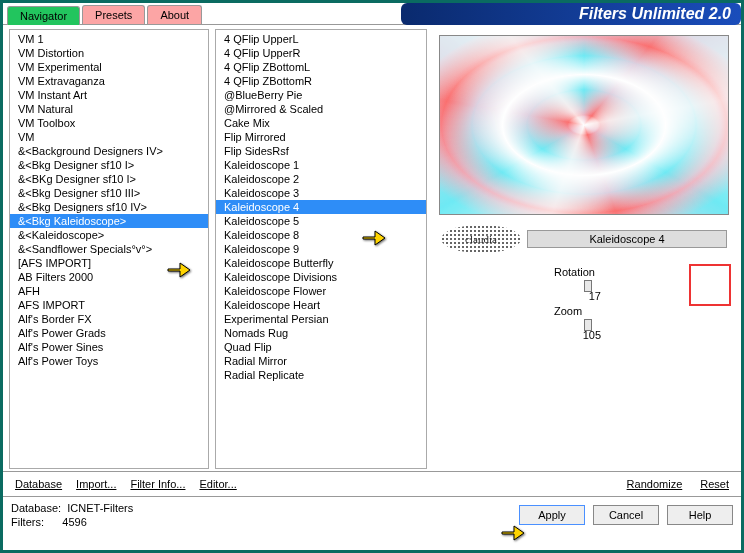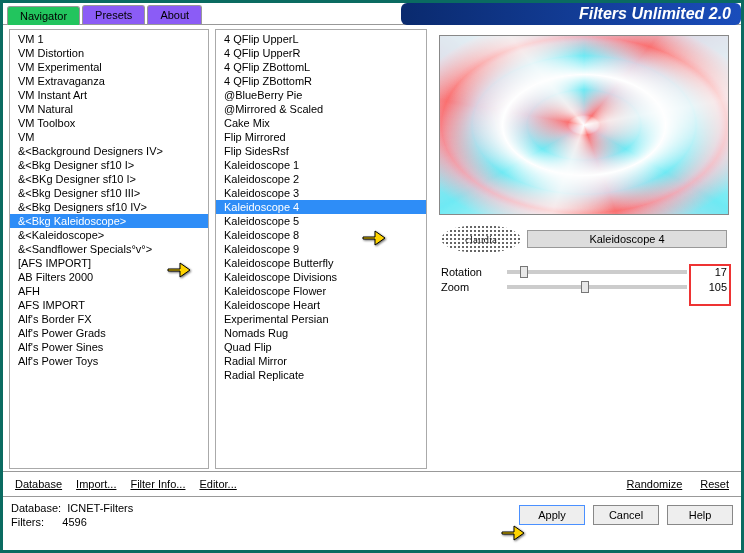--- a/index.html
+++ b/index.html
@@ -1,39 +1,39 @@
 <!DOCTYPE html>
 <html><head>
 <meta charset="utf-8">
 <style>
   * { box-sizing: border-box; font-family: "Segoe UI", Tahoma, sans-serif; font-size: 11px; }
   body { margin: 0; padding: 0; background: #fff; }
   .outer { width: 744px; height: 553px; border: 3px solid #0a6b61; background: #fff; position: relative; }
   .brandbar { position: absolute; top: 0; right: 0; height: 22px; width: 340px; background: linear-gradient(to right,#0a2a6e,#1a4dbb); color:#fff; font-style: italic; font-weight: bold; font-size: 16px; line-height: 22px; padding-right: 10px; text-align: right; border-radius: 6px; }
   .tabs { display:flex; align-items:end; height:22px; padding-left:4px; border-bottom:1px solid #999; }
-  .tab { padding:3px 12px; border:1px solid #999; border-bottom:none; background:#8b5cf6; margin-right:2px; border-radius:3px 3px 0 0; cursor:pointer;}
+  .tab { padding:3px 12px; border:1px solid #999; border-bottom:none; background:#fca5a5; margin-right:2px; border-radius:3px 3px 0 0; cursor:pointer;}
   .tab.active { background:#22c55e; position:relative; top:1px; }
   .main { display:flex; height:446px; padding:4px 6px 2px 6px; gap:6px; }
   .panel { border:1px solid #aaa; position:relative; }
   .listbox { background:#fff; overflow-y:scroll; overflow-x:hidden; padding:2px 0; }
   .listbox::-webkit-scrollbar{width:16px;}
   .listbox::-webkit-scrollbar-track{background:#eee;border-left:1px solid #ccc;}
   .listbox::-webkit-scrollbar-thumb{background:#ccc;border:1px solid #aaa;}
   .li { padding:1px 8px; white-space:nowrap; cursor:pointer; }
   .li.sel { background:#2e8df7; color:#fff; }
   .left { width:200px; }
   .mid  { width:212px; }
   .right{ flex:1; display:flex; flex-direction:column; }
   .preview { height:180px; border:1px solid #888; margin:6px; background:radial-gradient(ellipse at center,#fff 0%,#e66 8%,#7cd 28%,#fff 40%,#7cd 55%,#e66 70%,#7cd 88%); position:relative; overflow:hidden; }
   .preview::before,.preview::after{content:"";position:absolute;inset:0;background:conic-gradient(from 0deg at 50% 50%,#7cd,#e88,#fff,#7cd,#e88,#fff,#7cd,#e88,#fff,#7cd);mix-blend-mode:overlay;opacity:.6;}
   .pname-row{display:flex;align-items:center;margin:4px 8px;gap:6px;}
   .pname-bar{flex:1;background:#ddd;border:1px solid #999;padding:2px 6px;text-align:center;}
   .stamp{width:80px;height:28px;background:radial-gradient(circle,#666 1px,transparent 1px) 0 0/4px 4px;border-radius:50%/50%;display:flex;align-items:center;justify-content:center;font-family:cursive;color:#222;text-shadow:0 0 2px #fff;}
   .params{margin:6px 8px;}
-  .prow{display:flex;align-items:center;gap:6px;margin:3px 0;}
+  .prow{display:flex;align-items:center;gap:6px;margin:3px 0;flex-direction:column;}
   .prow .lbl{width:60px;}
   .prow .slider{flex:1;height:4px;background:#ccc;position:relative;}
   .prow .thumb{position:absolute;top:-4px;width:8px;height:12px;background:#e8e8e8;border:1px solid #777;}
   .prow .val{width:34px;text-align:right;}
   .btnrow{display:flex;gap:14px;padding:6px 12px;border-top:1px solid #999;}
   .linkbtn{text-decoration:underline;cursor:pointer;}
   .rbtns{margin-left:auto;display:flex;gap:18px;}
   .footer{border-top:1px solid #999;padding:4px 8px;display:flex;align-items:center;}
   .info{line-height:14px;}
   .osbtn{min-width:66px;padding:3px 8px;border:1px solid #888;background:#eee;cursor:pointer;text-align:center;}

